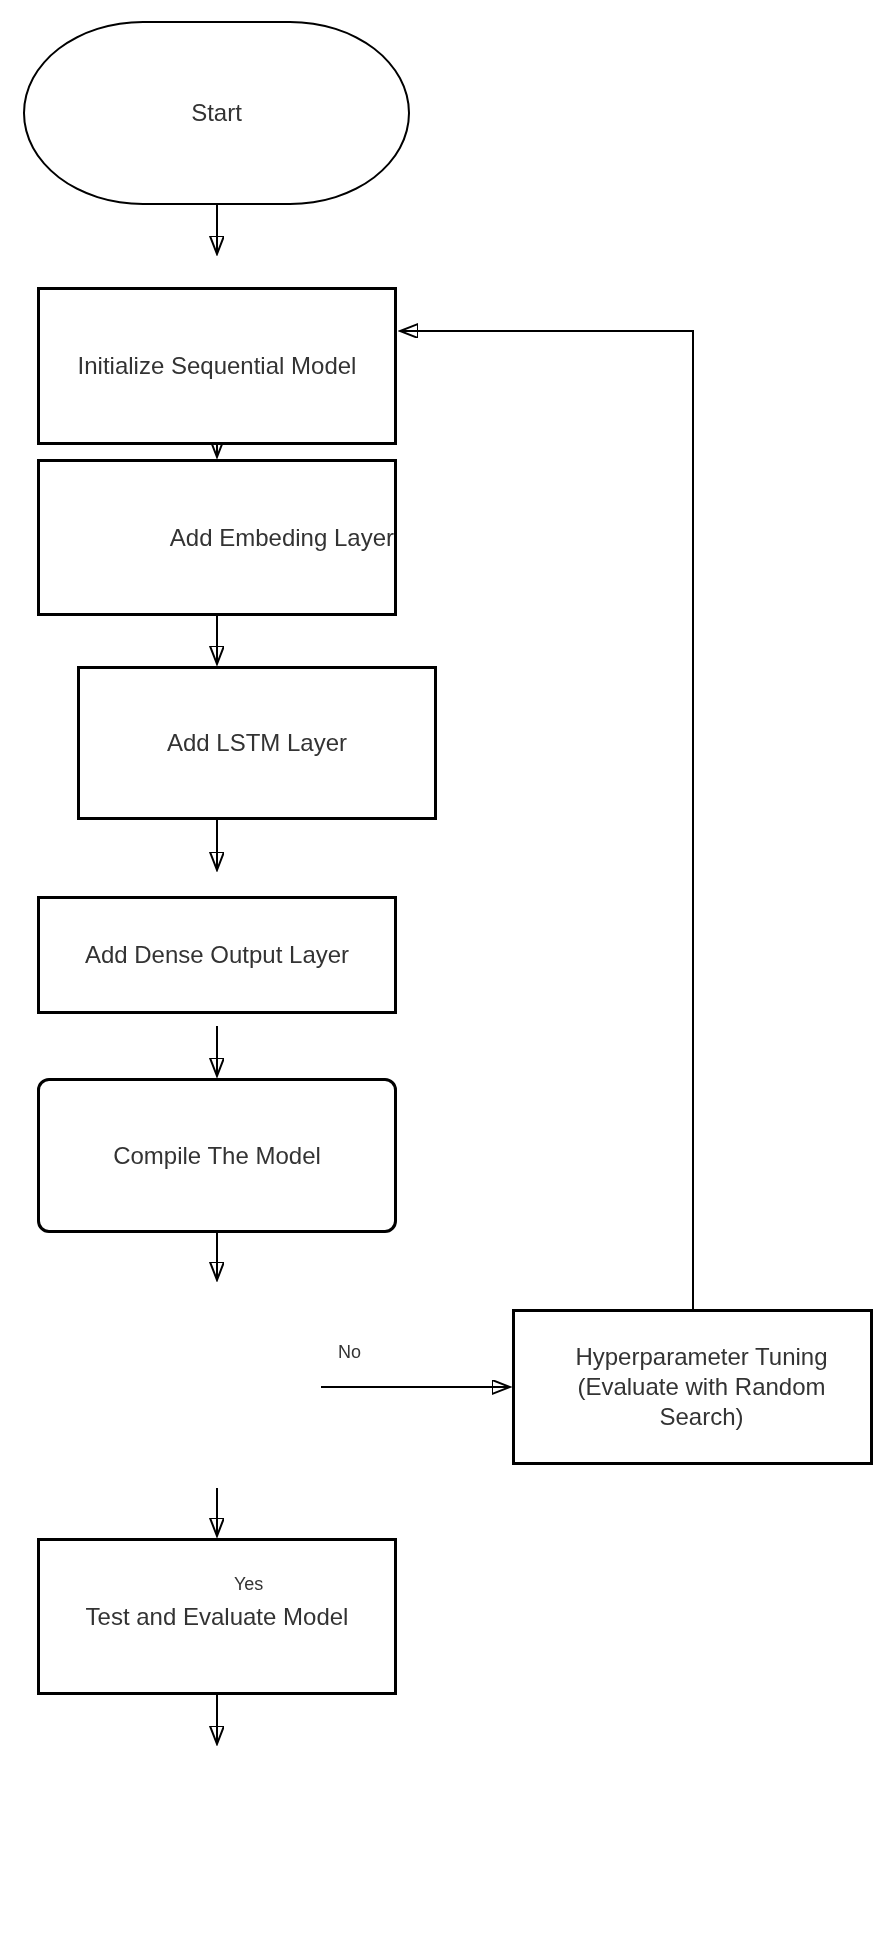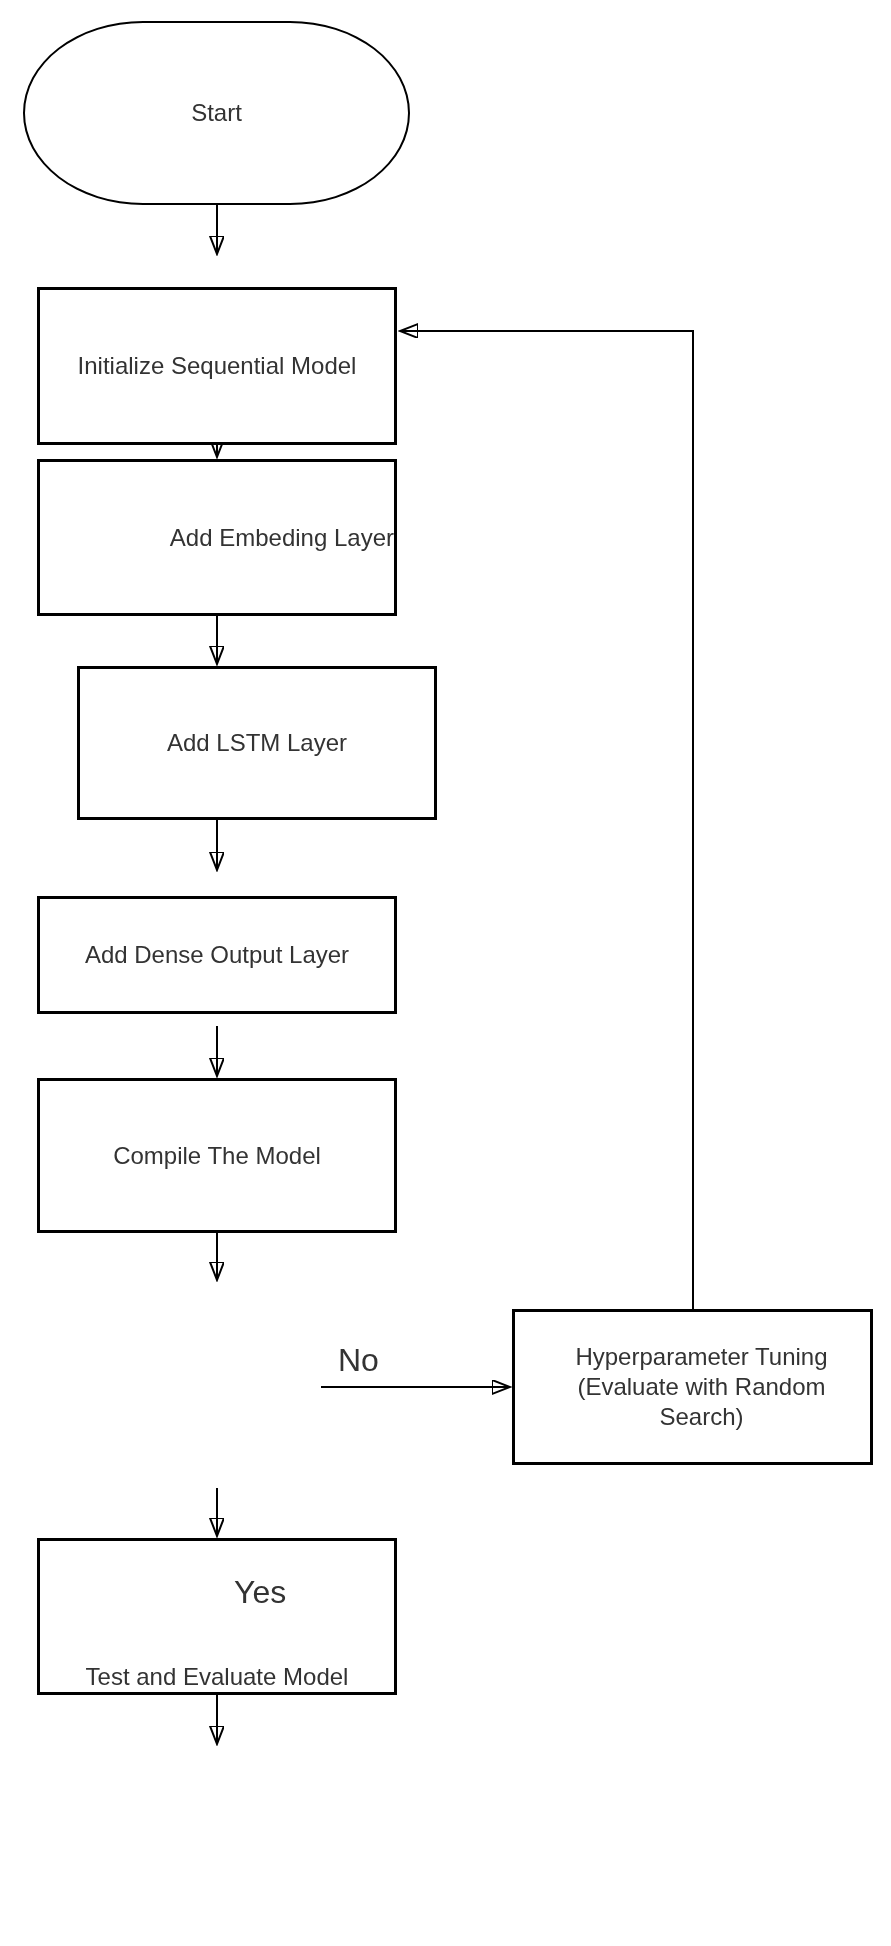--- a/index.html
+++ b/index.html
@@ -61,21 +61,21 @@
     stroke-width:2.5;
   }
   .node .label{
     position:relative;
     display:block;
   }
   .label-narrow{max-width:280px;}
   .label-hyper{max-width:265px;margin-left:18px;}
   .edge-label{
     position:absolute;
-    font-size:32px;
+    font-size:18px;
     color:var(--text);
     background:var(--fill);
     padding:0 2px;
   }
 </style>
 </head>
 <body>
 
 <div class="canvas">
 
@@ -110,30 +110,30 @@
   </div>
 
   <div class="node process" style="left:37px;top:666px;width:360px;height:154px;margin-left:40px;">
     <span class="label">Add LSTM Layer</span>
   </div>
 
   <div class="node process" style="left:37px;top:896px;width:360px;height:118px;">
     <span class="label">Add Dense Output Layer</span>
   </div>
 
-  <div class="node process" style="left:37px;top:1078px;width:360px;height:155px;">
+  <div class="node process" style="left:37px;top:1078px;width:360px;height:155px;border-radius:12px;">
     <span class="label">Compile The Model</span>
   </div>
 
 
   <div class="node process" style="left:512px;top:1309px;width:361px;height:156px;">
     <span class="label label-hyper">Hyperparameter Tuning (Evaluate with Random Search)</span>
   </div>
 
-  <div class="node process" style="left:37px;top:1538px;width:360px;height:157px;align-items:flex-end;">
+  <div class="node process" style="left:37px;top:1538px;width:360px;height:157px;">
     <span class="label">Test and Evaluate Model</span>
   </div>
 
 
   <span class="edge-label" style="left:336px;top:1342px;">No</span>
   <span class="edge-label" style="left:232px;top:1574px;">Yes</span>
 
 </div>
 
 </body></html>

